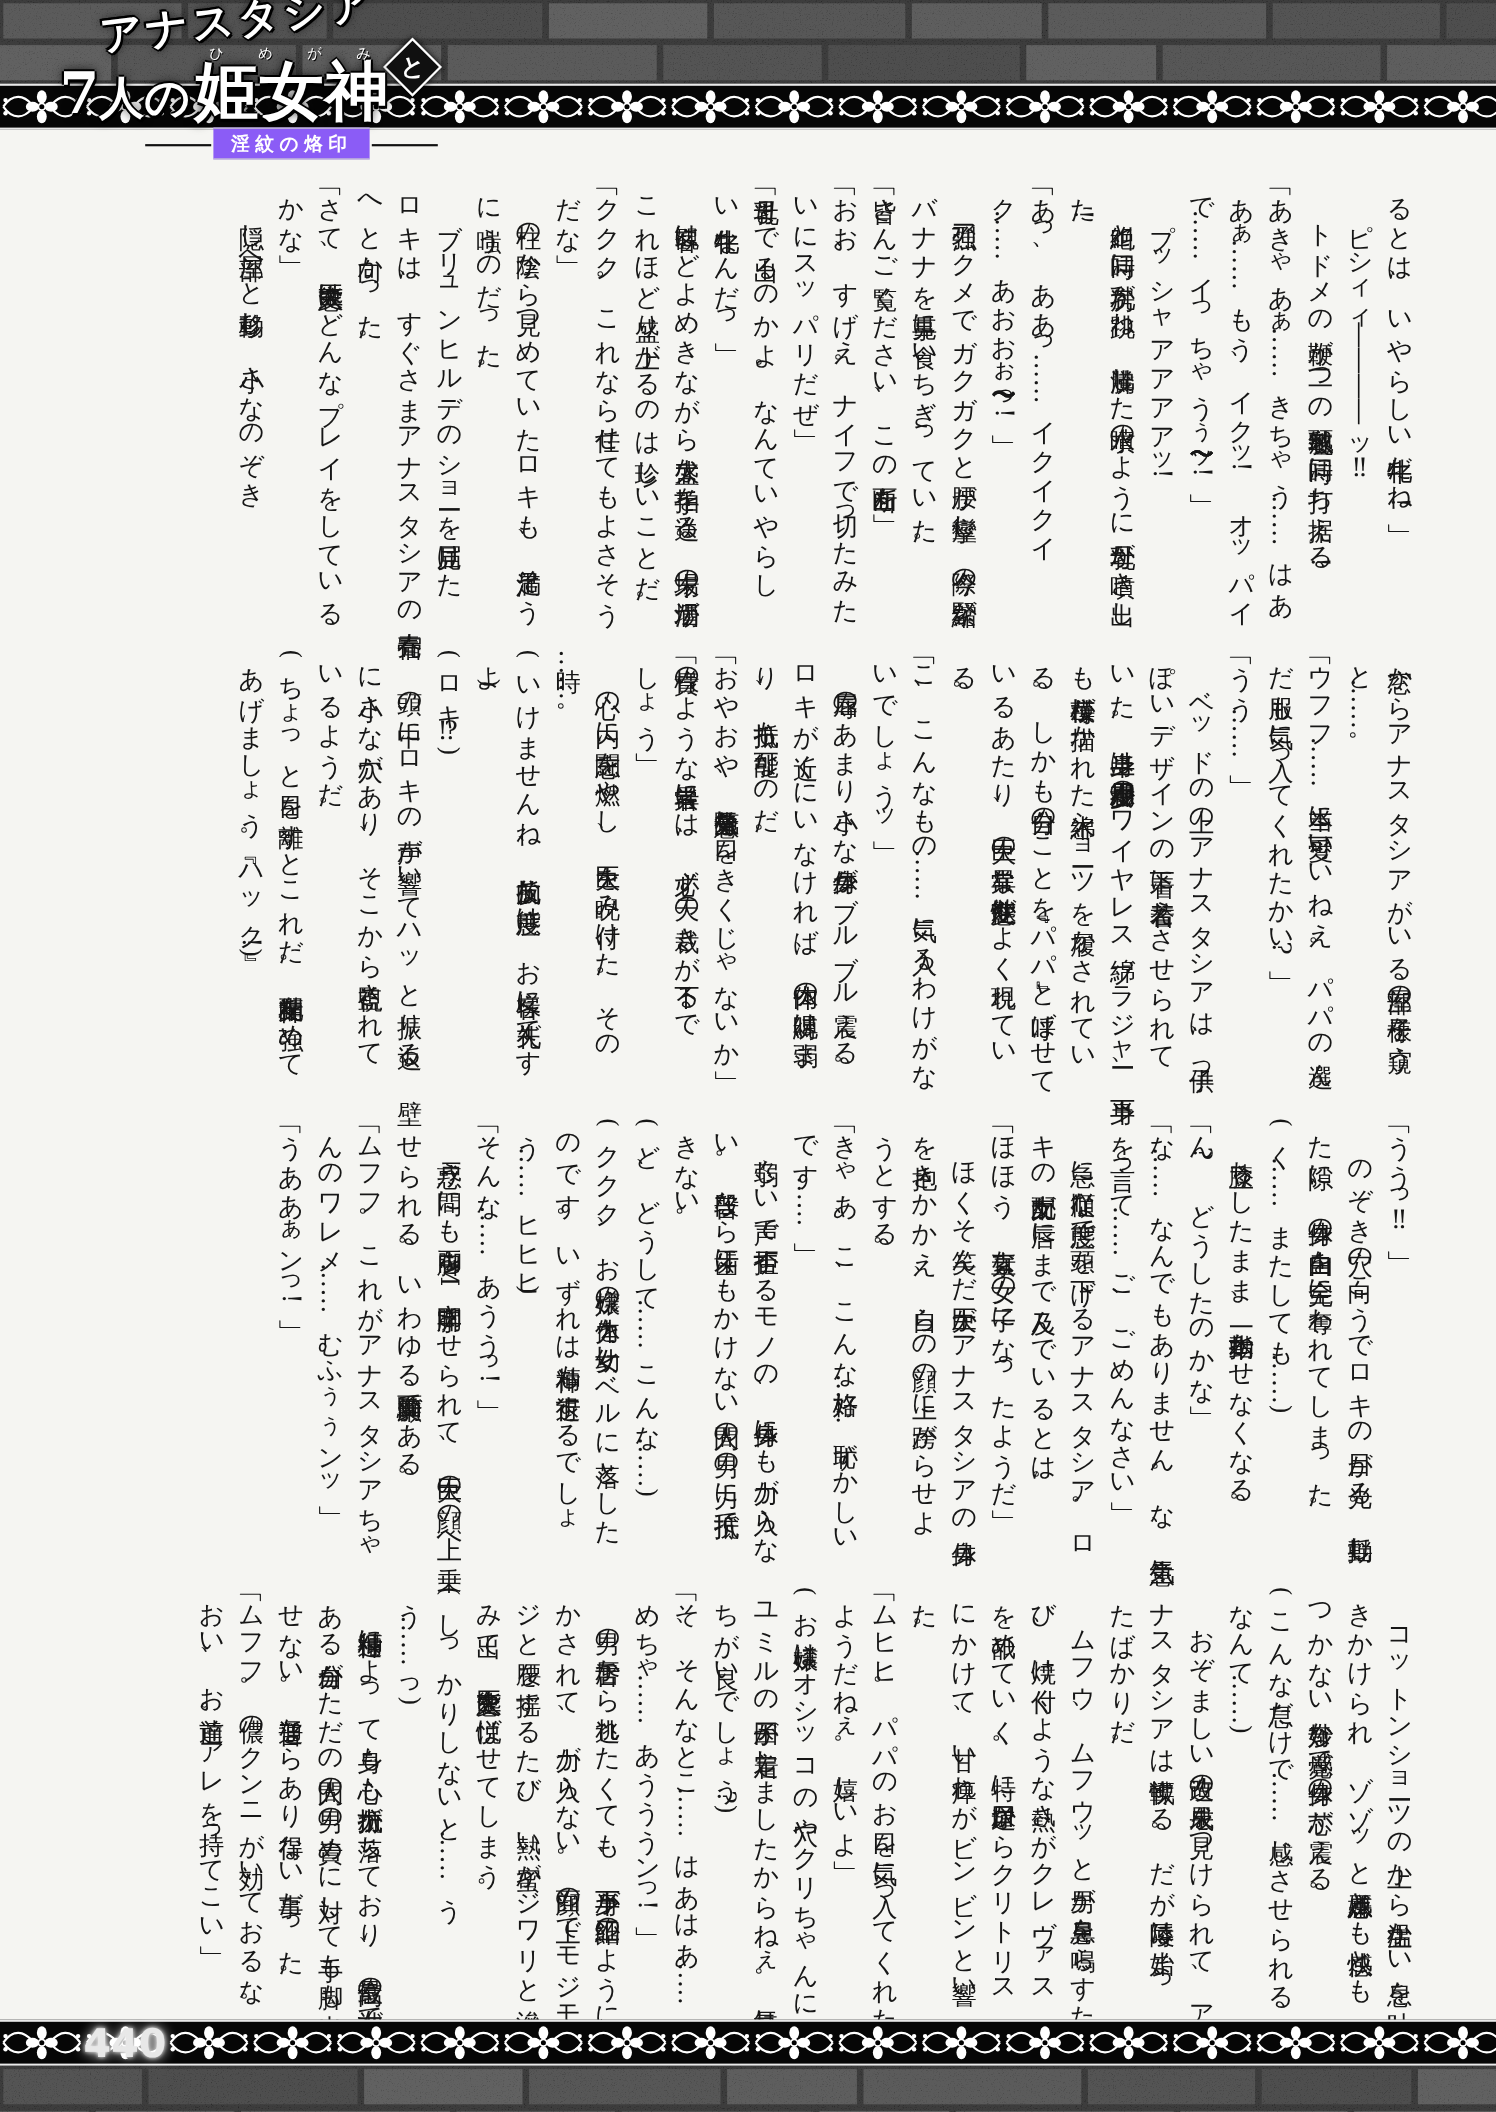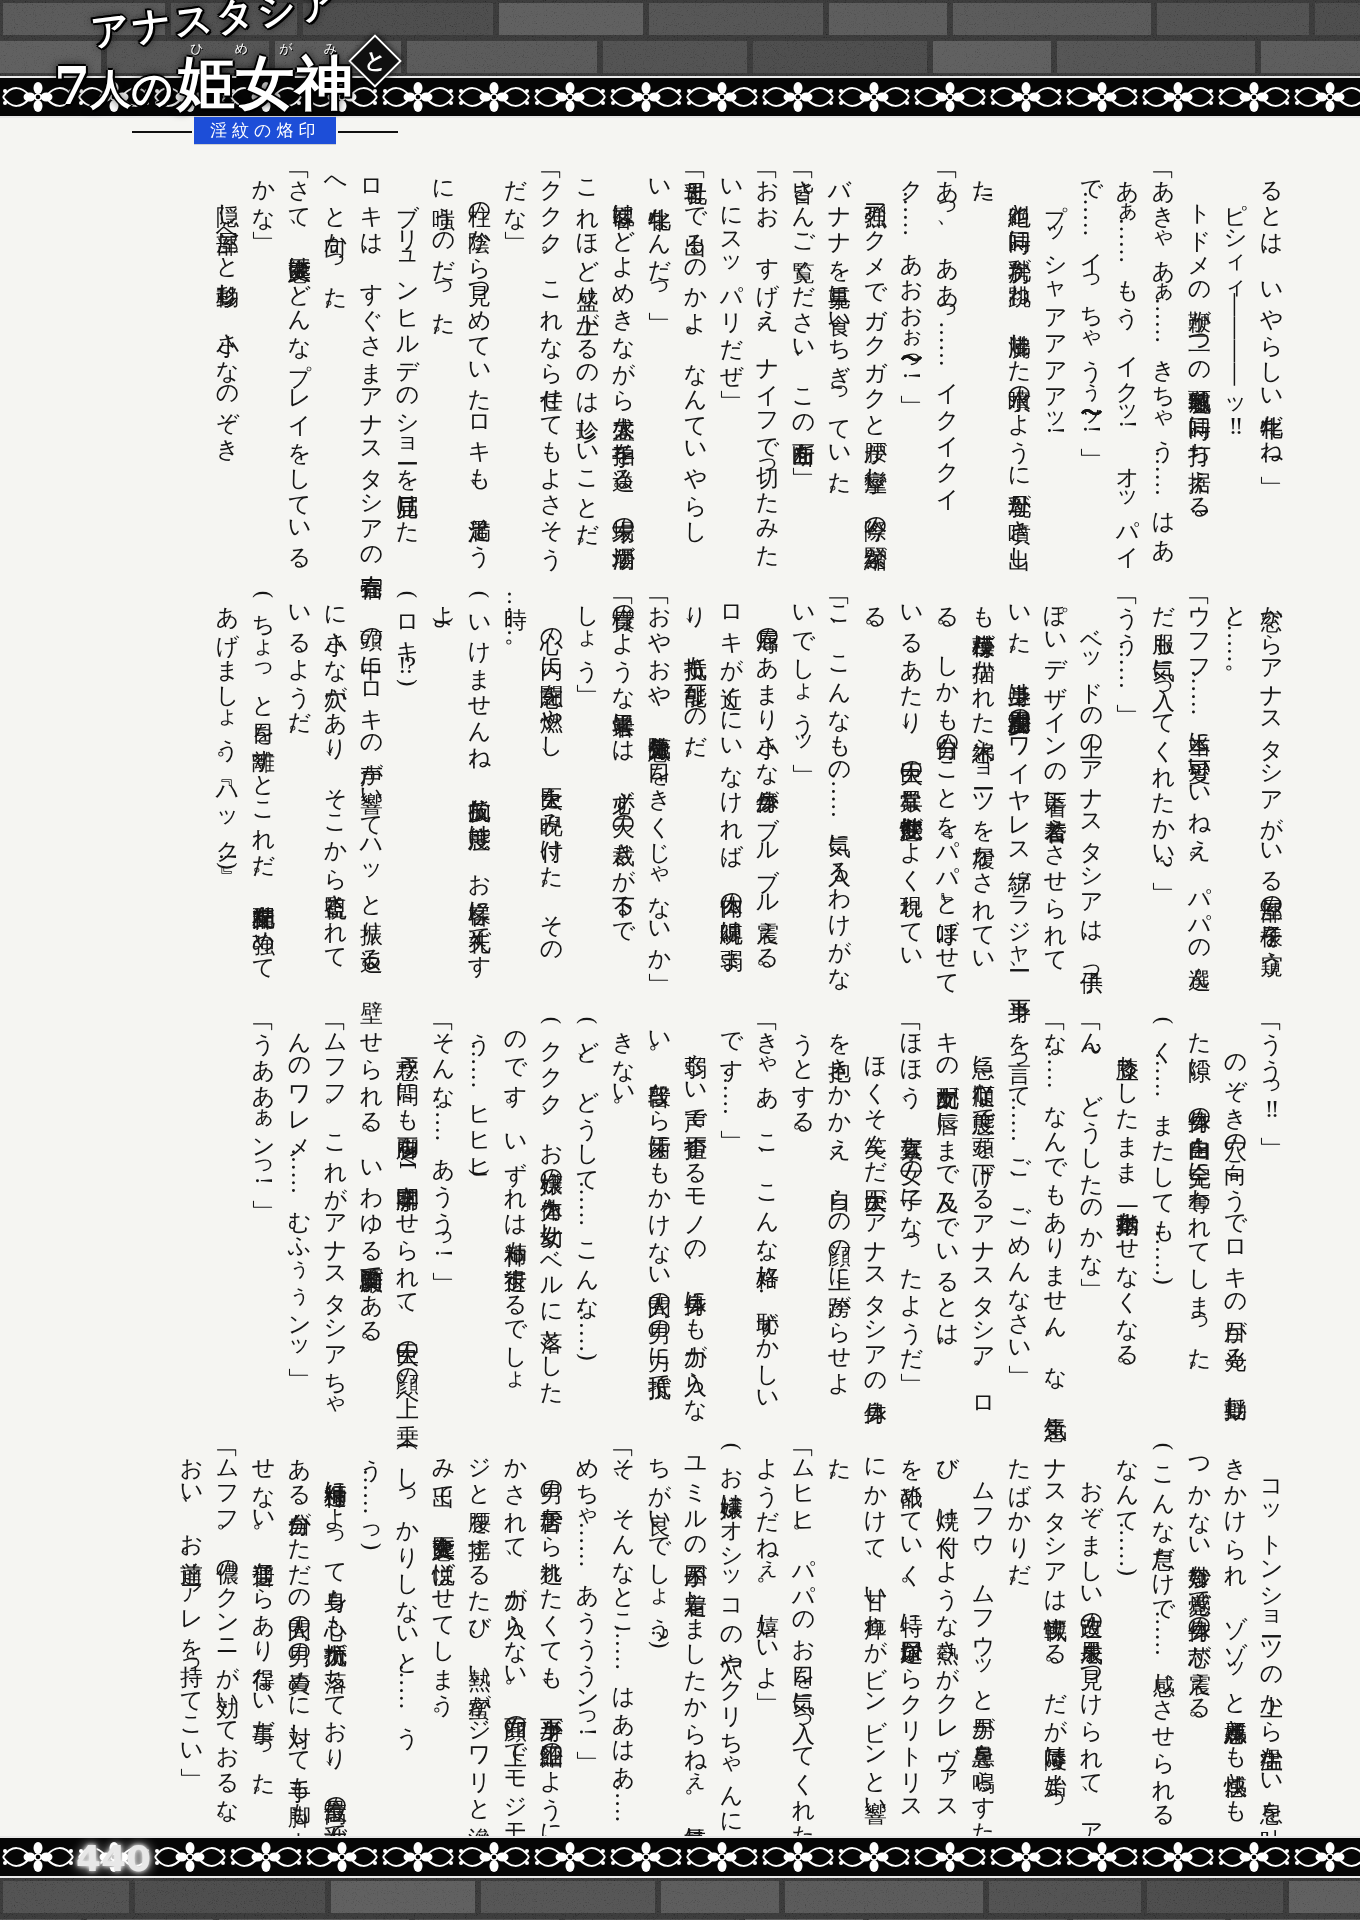--- a/index.html
+++ b/index.html
@@ -41,22 +41,22 @@
     position:absolute;left:8px;top:40px;white-space:nowrap;display:flex;align-items:flex-end;
     text-shadow:2px 0 #000,-2px 0 #000,0 2px #000,0 -2px #000,2px 2px #000,0 0 10px #000;
   }
   .logo-seven{font-size:52px;font-weight:bold;line-height:1;}
   .logo-hito{font-size:41px;font-weight:bold;line-height:1.1;}
   .logo-main{margin-left:4px;}
   .logo-main ruby{ruby-position:over;}
   .logo-main rt{font-size:13px;letter-spacing:4px;text-shadow:1px 1px #000;}
   .logo-main .big{font-size:58px;font-weight:bold;line-height:1;letter-spacing:1px;}
   .logo-subtitle{
-    position:absolute;left:148px;top:114px;background:#1d4ed8;color:#fff;
-    font-size:17px;font-weight:normal;letter-spacing:5px;padding:2px 16px;
+    position:absolute;left:148px;top:114px;background:#8b5cf6;color:#fff;
+    font-size:17px;font-weight:bold;letter-spacing:5px;padding:2px 16px;
     border-top:1px solid #cfcfcf;border-bottom:1px solid #cfcfcf;white-space:nowrap;
   }
   .logo-subtitle::before,.logo-subtitle::after{
     content:"";position:absolute;top:50%;width:60px;border-top:2px solid #111;
   }
   .logo-subtitle::before{left:-62px;}
   .logo-subtitle::after{right:-62px;}
   
   .text-band{
     position:absolute;right:70px;height:394px;

